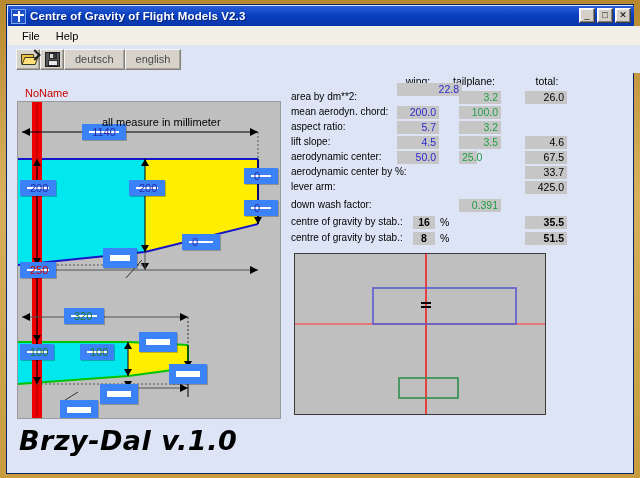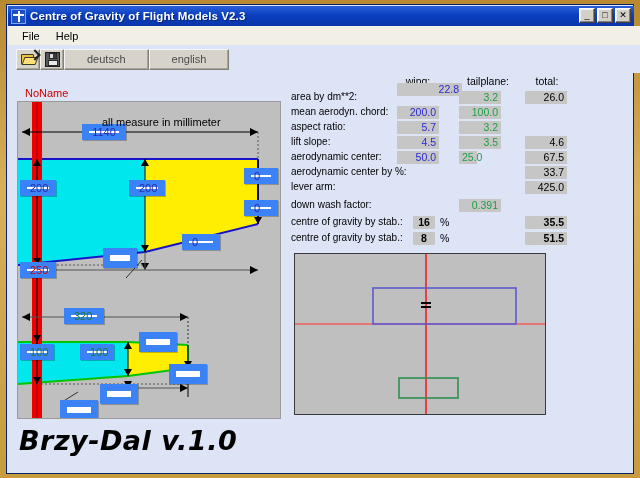--- a/index.html
+++ b/index.html
@@ -38,21 +38,21 @@
     background:#f2f0e6;border-bottom:1px solid #d8d4c8;display:flex;align-items:center;padding-left:6px;}
   .menu-item{font-size:11px;color:#000;padding:1px 8px;cursor:default;}
   
   #toolbar{position:absolute;left:1px;top:40px;width:626px;height:28px;
     background:#dce4f5;display:flex;align-items:center;padding-left:8px;gap:0px;}
   .tbar-btn{height:21px;background:#d7d3ca;border:1px solid #f6f6f6;
     border-right-color:#828078;border-bottom-color:#828078;
     box-shadow:inset -1px -1px 0 #a8a49c;
     display:flex;align-items:center;justify-content:center;box-sizing:border-box;cursor:default;}
   .tbar-ico{width:24px;}
-  .tbar-txt{padding:0 22px;font-size:11px;color:#4a4a4a;}
+  .tbar-txt{padding:0 10px;font-size:11px;color:#4a4a4a;}
   
   .ico-folder{width:17px;height:14px;position:relative;}
   .ico-folder .back{position:absolute;left:1px;top:2px;width:13px;height:10px;
     background:#f0c040;border:1px solid #3a3a20;box-sizing:border-box;
     border-radius:0 1px 1px 0;}
   .ico-folder .flap{position:absolute;left:3px;top:5px;width:14px;height:8px;
     background:#ffe07a;border:1px solid #3a3a20;box-sizing:border-box;
     transform:skewX(-22deg);}
   .ico-folder .arr{position:absolute;left:11px;top:-1px;width:6px;height:6px;
     border-top:2px solid #202020;border-right:2px solid #202020;transform:rotate(45deg);}
@@ -234,21 +234,21 @@
 
       <div class="lblbox lbl-empty" style="left:121px;top:230px;width:38px;height:20px;"></div>
       <div class="lblbox lbl-empty" style="left:151px;top:262px;width:38px;height:20px;"></div>
       <div class="lblbox lbl-empty" style="left:82px;top:282px;width:38px;height:20px;"></div>
       <div class="lblbox lbl-empty" style="left:42px;top:298px;width:38px;height:20px;"></div>
     </div>
 
     <div id="datatable">
 
       <div class="dt-hdr" style="left:104px;top:0px;width:46px;text-align:center;">wing:</div>
-      <div class="dt-hdr" style="left:162px;top:0px;width:56px;text-align:right;">tailplane:</div>
+      <div class="dt-hdr" style="left:162px;top:0px;width:56px;text-align:left;">tailplane:</div>
       <div class="dt-hdr" style="left:234px;top:0px;width:44px;text-align:center;">total:</div>
 
       <div class="dt-label" style="left:0px;top:16px;">area by dm**2:</div>
       <div class="dt-val v-wing" style="left:106px;top:8px;width:65px;">22.8</div>
       <div class="dt-val v-tail" style="left:168px;top:16px;width:42px;">3.2</div>
       <div class="dt-val v-total" style="left:234px;top:16px;width:42px;">26.0</div>
 
       <div class="dt-label" style="left:0px;top:31px;">mean aerodyn. chord:</div>
       <div class="dt-val v-wing" style="left:106px;top:31px;width:42px;">200.0</div>
       <div class="dt-val v-tail" style="left:168px;top:31px;width:42px;">100.0</div>

